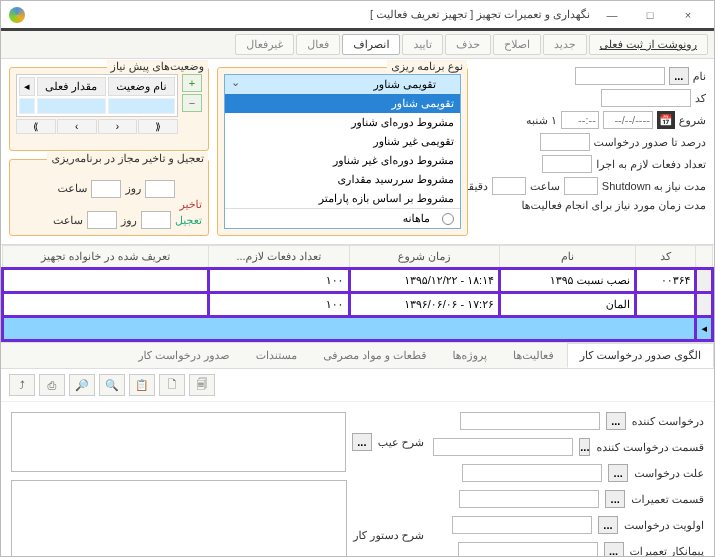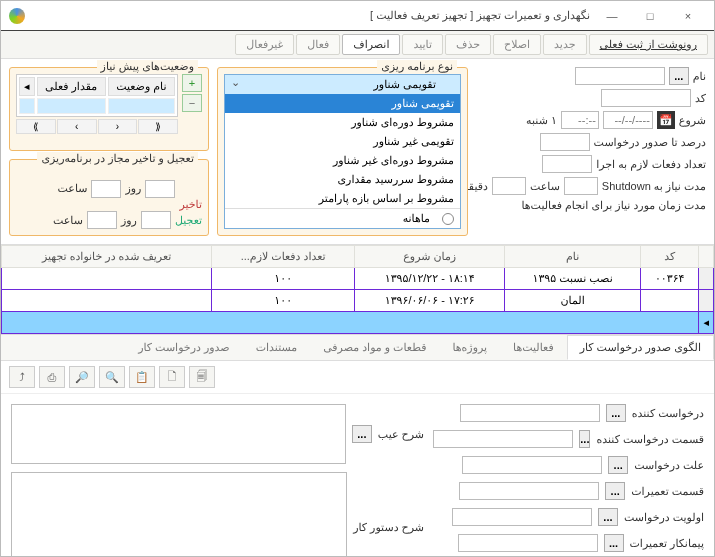--- a/index.html
+++ b/index.html
@@ -1,31 +1,31 @@
 <!DOCTYPE html>
 <html dir="rtl"><head>
 <meta charset="utf-8">
 <style>
 * { box-sizing: border-box; margin: 0; padding: 0; font-family: Tahoma, sans-serif; font-size: 11px; }
 body { background: #fff; direction: rtl; }
 .window { width: 715px; height: 557px; border: 1px solid #bbb; background: #fff; display: flex; flex-direction: column; }
-.titlebar { height: 30px; display: flex; align-items: center; padding: 0 8px; border-bottom: 1px solid #404040; direction: ltr; }
+.titlebar { height: 30px; display: flex; align-items: center; padding: 0 8px; border-bottom: 3px solid #404040; direction: ltr; }
 .titlebar .icon { width: 16px; height: 16px; border-radius: 50%; background: conic-gradient(#4a90e2, #f5a623, #7ed321, #4a90e2); margin-right: 6px; }
 .titlebar .title { flex: 1; color: #444; direction: rtl; text-align: right; padding-right: 4px; }
 .winbtns { display: flex; gap: 2px; }
 .winbtn { width: 36px; height: 24px; display: flex; align-items: center; justify-content: center; color: #555; cursor: pointer; }
 
 .toolbar { height: 28px; background: #f5f5f2; border-bottom: 1px solid #ddd; display: flex; align-items: center; padding: 0 6px; gap: 2px; }
 .tbbtn { padding: 3px 10px; background: #f9f9f6; border: 1px solid #d6d6d0; color: #888; cursor: pointer; border-radius: 2px; }
 .tbbtn.active { background: #fff; color: #333; border-color: #bbb; }
 .tbbtn.primary { color: #333; text-decoration: underline; }
 
 .upper { display: flex; padding: 8px; gap: 8px; background: #fff; }
 .panel { border: 1px solid #f0b868; background: #fdf6e8; border-radius: 3px; padding: 6px; position: relative; }
-.panel-title { position: absolute; top: -8px; right: 10px; background: #fdf6e8; padding: 0 4px; color: #333; }
+.panel-title { position: absolute; top: -8px; right: 0; background: #fdf6e8; padding: 0 4px; color: #333; }
 
 .rightcol { width: 230px; display: flex; flex-direction: column; gap: 4px; }
 .fieldrow { display: flex; align-items: center; gap: 4px; justify-content: flex-start; }
 .lbl { color: #333; white-space: nowrap; }
 .inp { border: 1px solid #bbb; background: #fff; height: 18px; padding: 0 2px; }
 .inp-sm { width: 50px; }
 .inp-md { width: 90px; }
 .dotsbtn { width: 20px; height: 18px; background: #eee; border: 1px solid #aaa; cursor: pointer; display:flex; align-items:center; justify-content:center; font-weight:bold; }
 .calbtn { width: 18px; height: 18px; background: #333; color: #fff; display: flex; align-items: center; justify-content: center; border: 1px solid #333; cursor:pointer; }
 
@@ -47,21 +47,21 @@
 .pmbtn.minus { color: #666; }
 .navarrows { display:flex; gap:1px; margin-top:2px; }
 .navarrows span { flex:1; text-align:center; background:#f4f4f4; border:1px solid #ddd; cursor:pointer; font-size:10px; padding:1px 0; }
 
 .delaypanel .lbl2 { color: #c04040; margin-top: 32px; }
 .delaypanel .lbl3 { color: #2a7; }
 
 .maingrid { border-top: 1px solid #ddd; border-bottom: 1px solid #ddd; }
 .maingrid table { width: 100%; border-collapse: collapse; }
 .maingrid th { background: #f7f7f4; border: 1px solid #e0e0da; padding: 4px; font-weight: normal; color: #555; }
-.maingrid td { border: 1px solid #6d28d9; padding: 4px; text-align: center; }
+.maingrid td { border: 3px solid #6d28d9; padding: 4px; }
 .maingrid tr.selrow td { background: #8cd3ff; }
 .rowind { width: 14px; background: #f0f0f0; text-align:center; }
 
 .tabbar { display: flex; background: #f7f7f4; border-bottom: 1px solid #ddd; }
 .tab { padding: 5px 12px; color: #777; cursor: pointer; border: 1px solid transparent; }
 .tab.active { background: #fff; border: 1px solid #ddd; border-bottom-color: #fff; color: #333; }
 
 .detailbar { display: flex; gap: 4px; padding: 5px 8px; border-bottom: 1px solid #eee; justify-content: flex-end; }
 .iconbtn { width: 26px; height: 22px; border: 1px solid #ccc; background: #f5f5f2; display:flex; align-items:center; justify-content:center; cursor:pointer; color:#555; }
 

